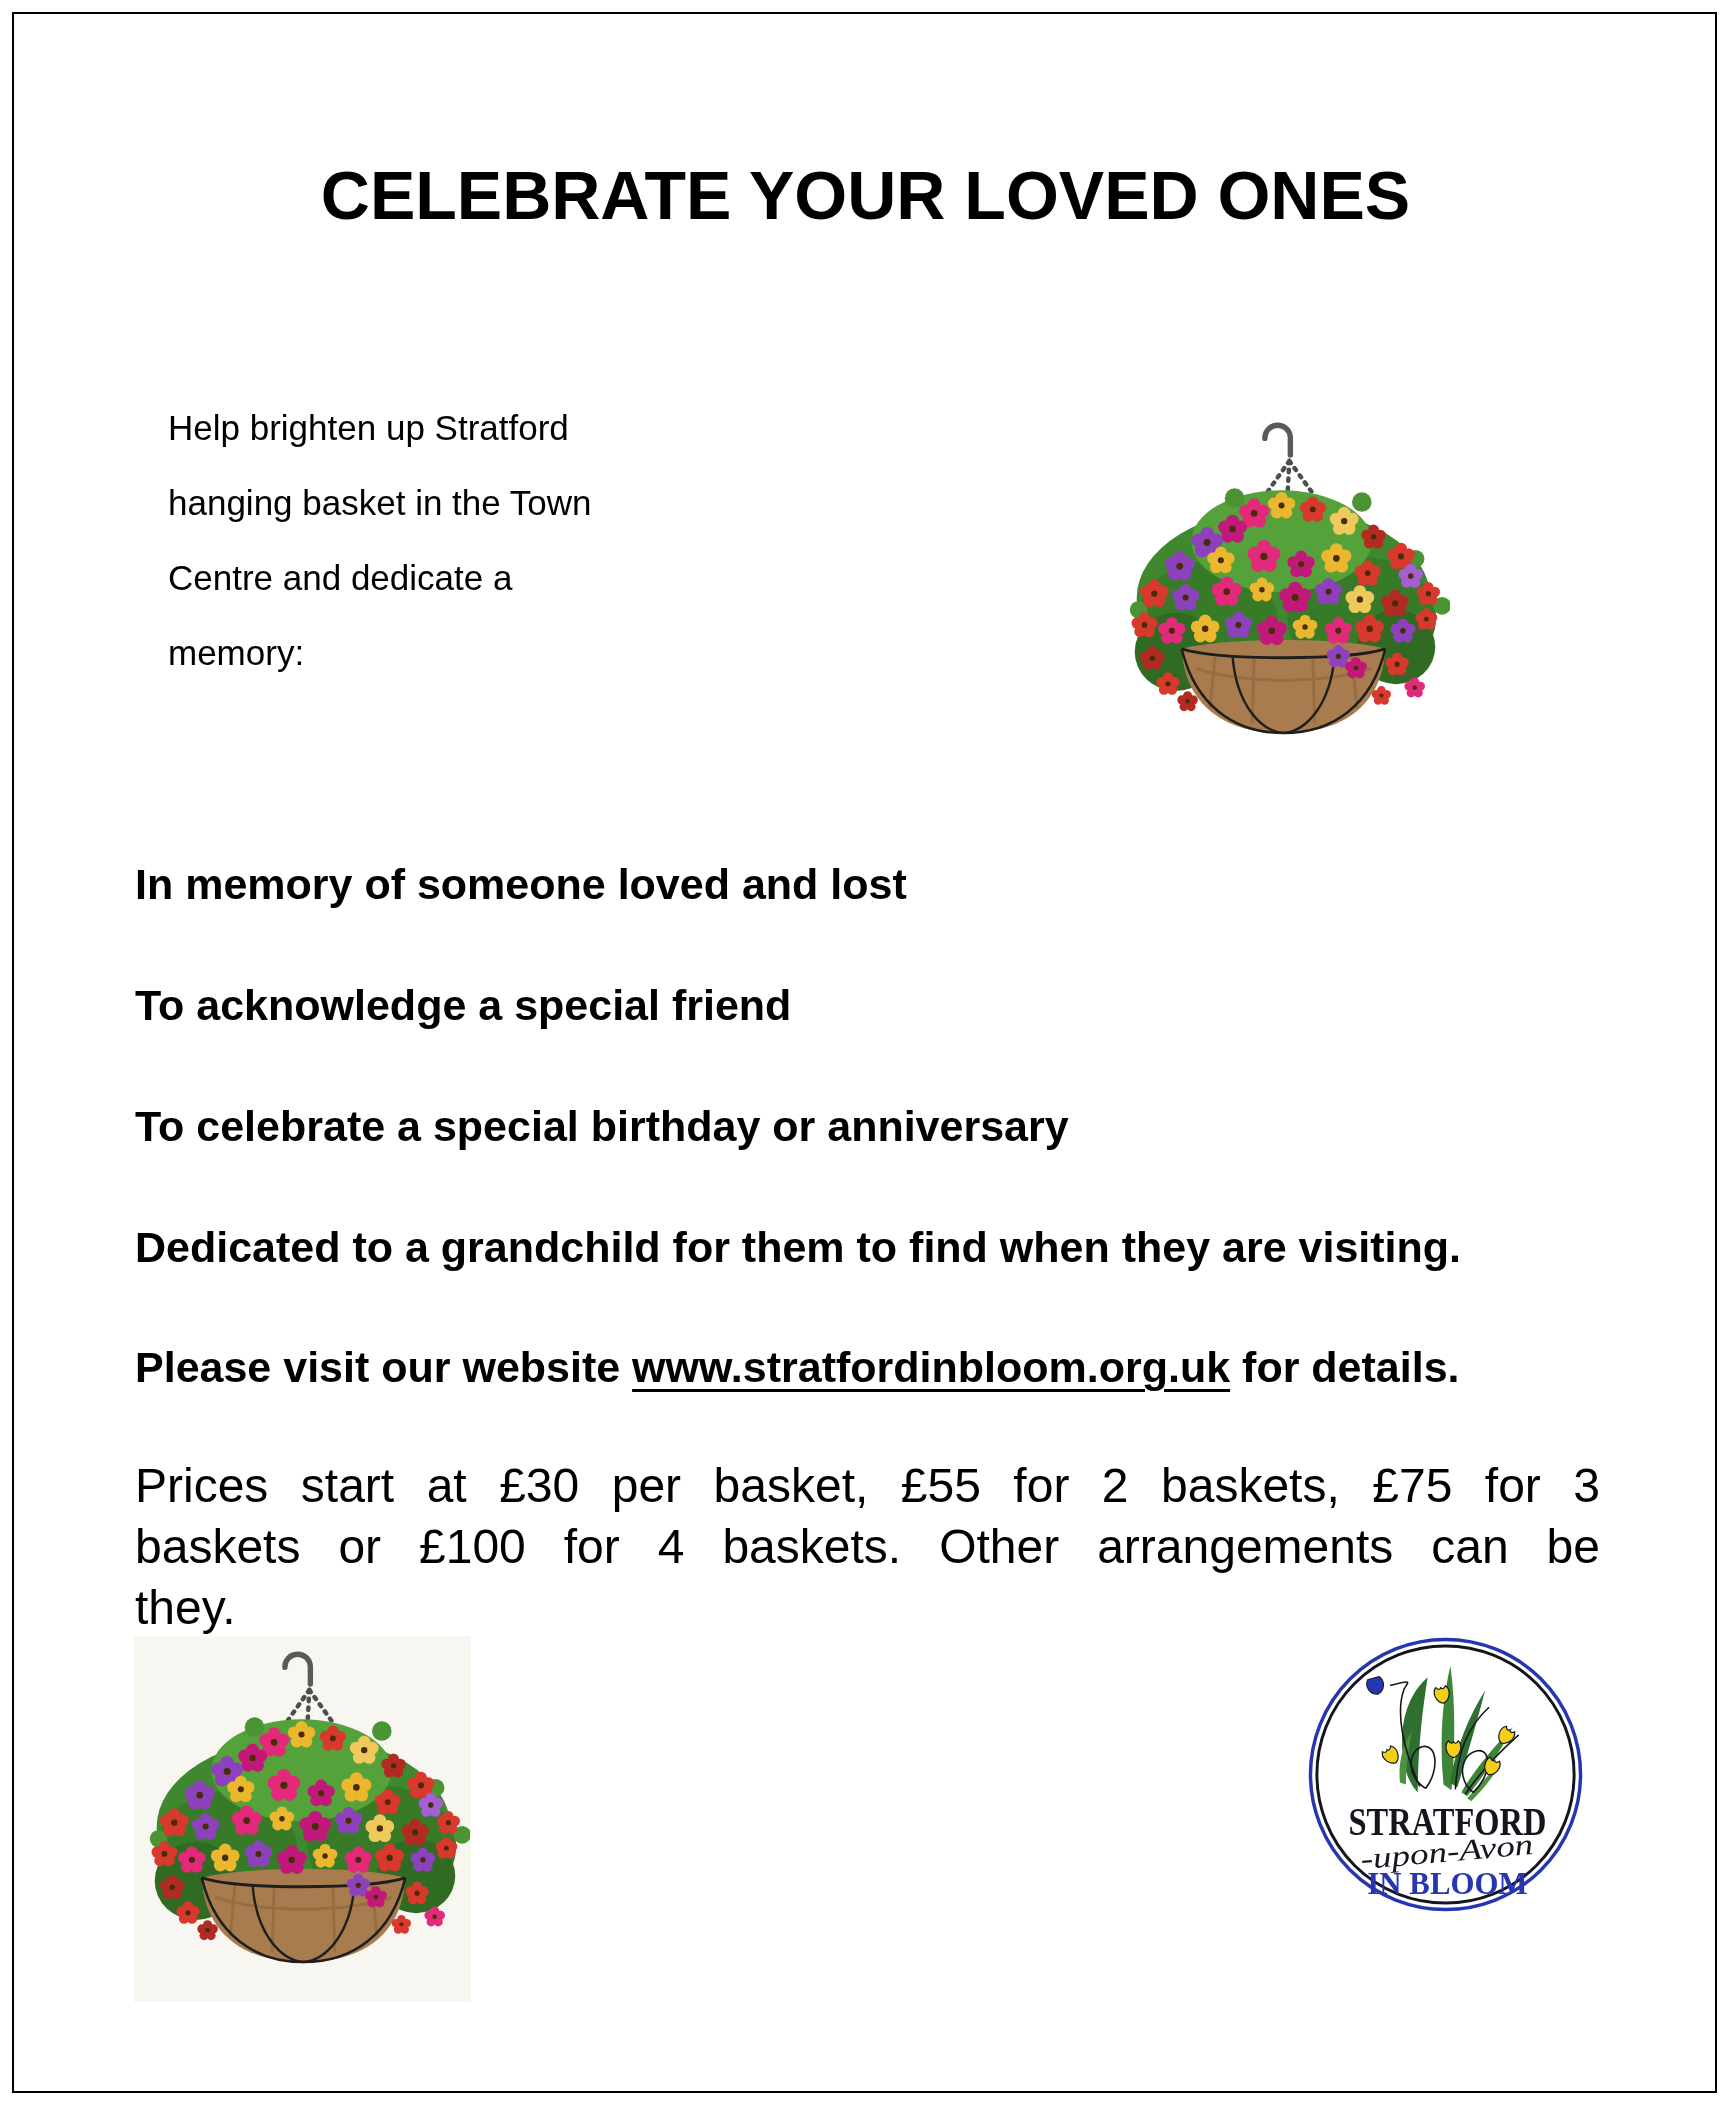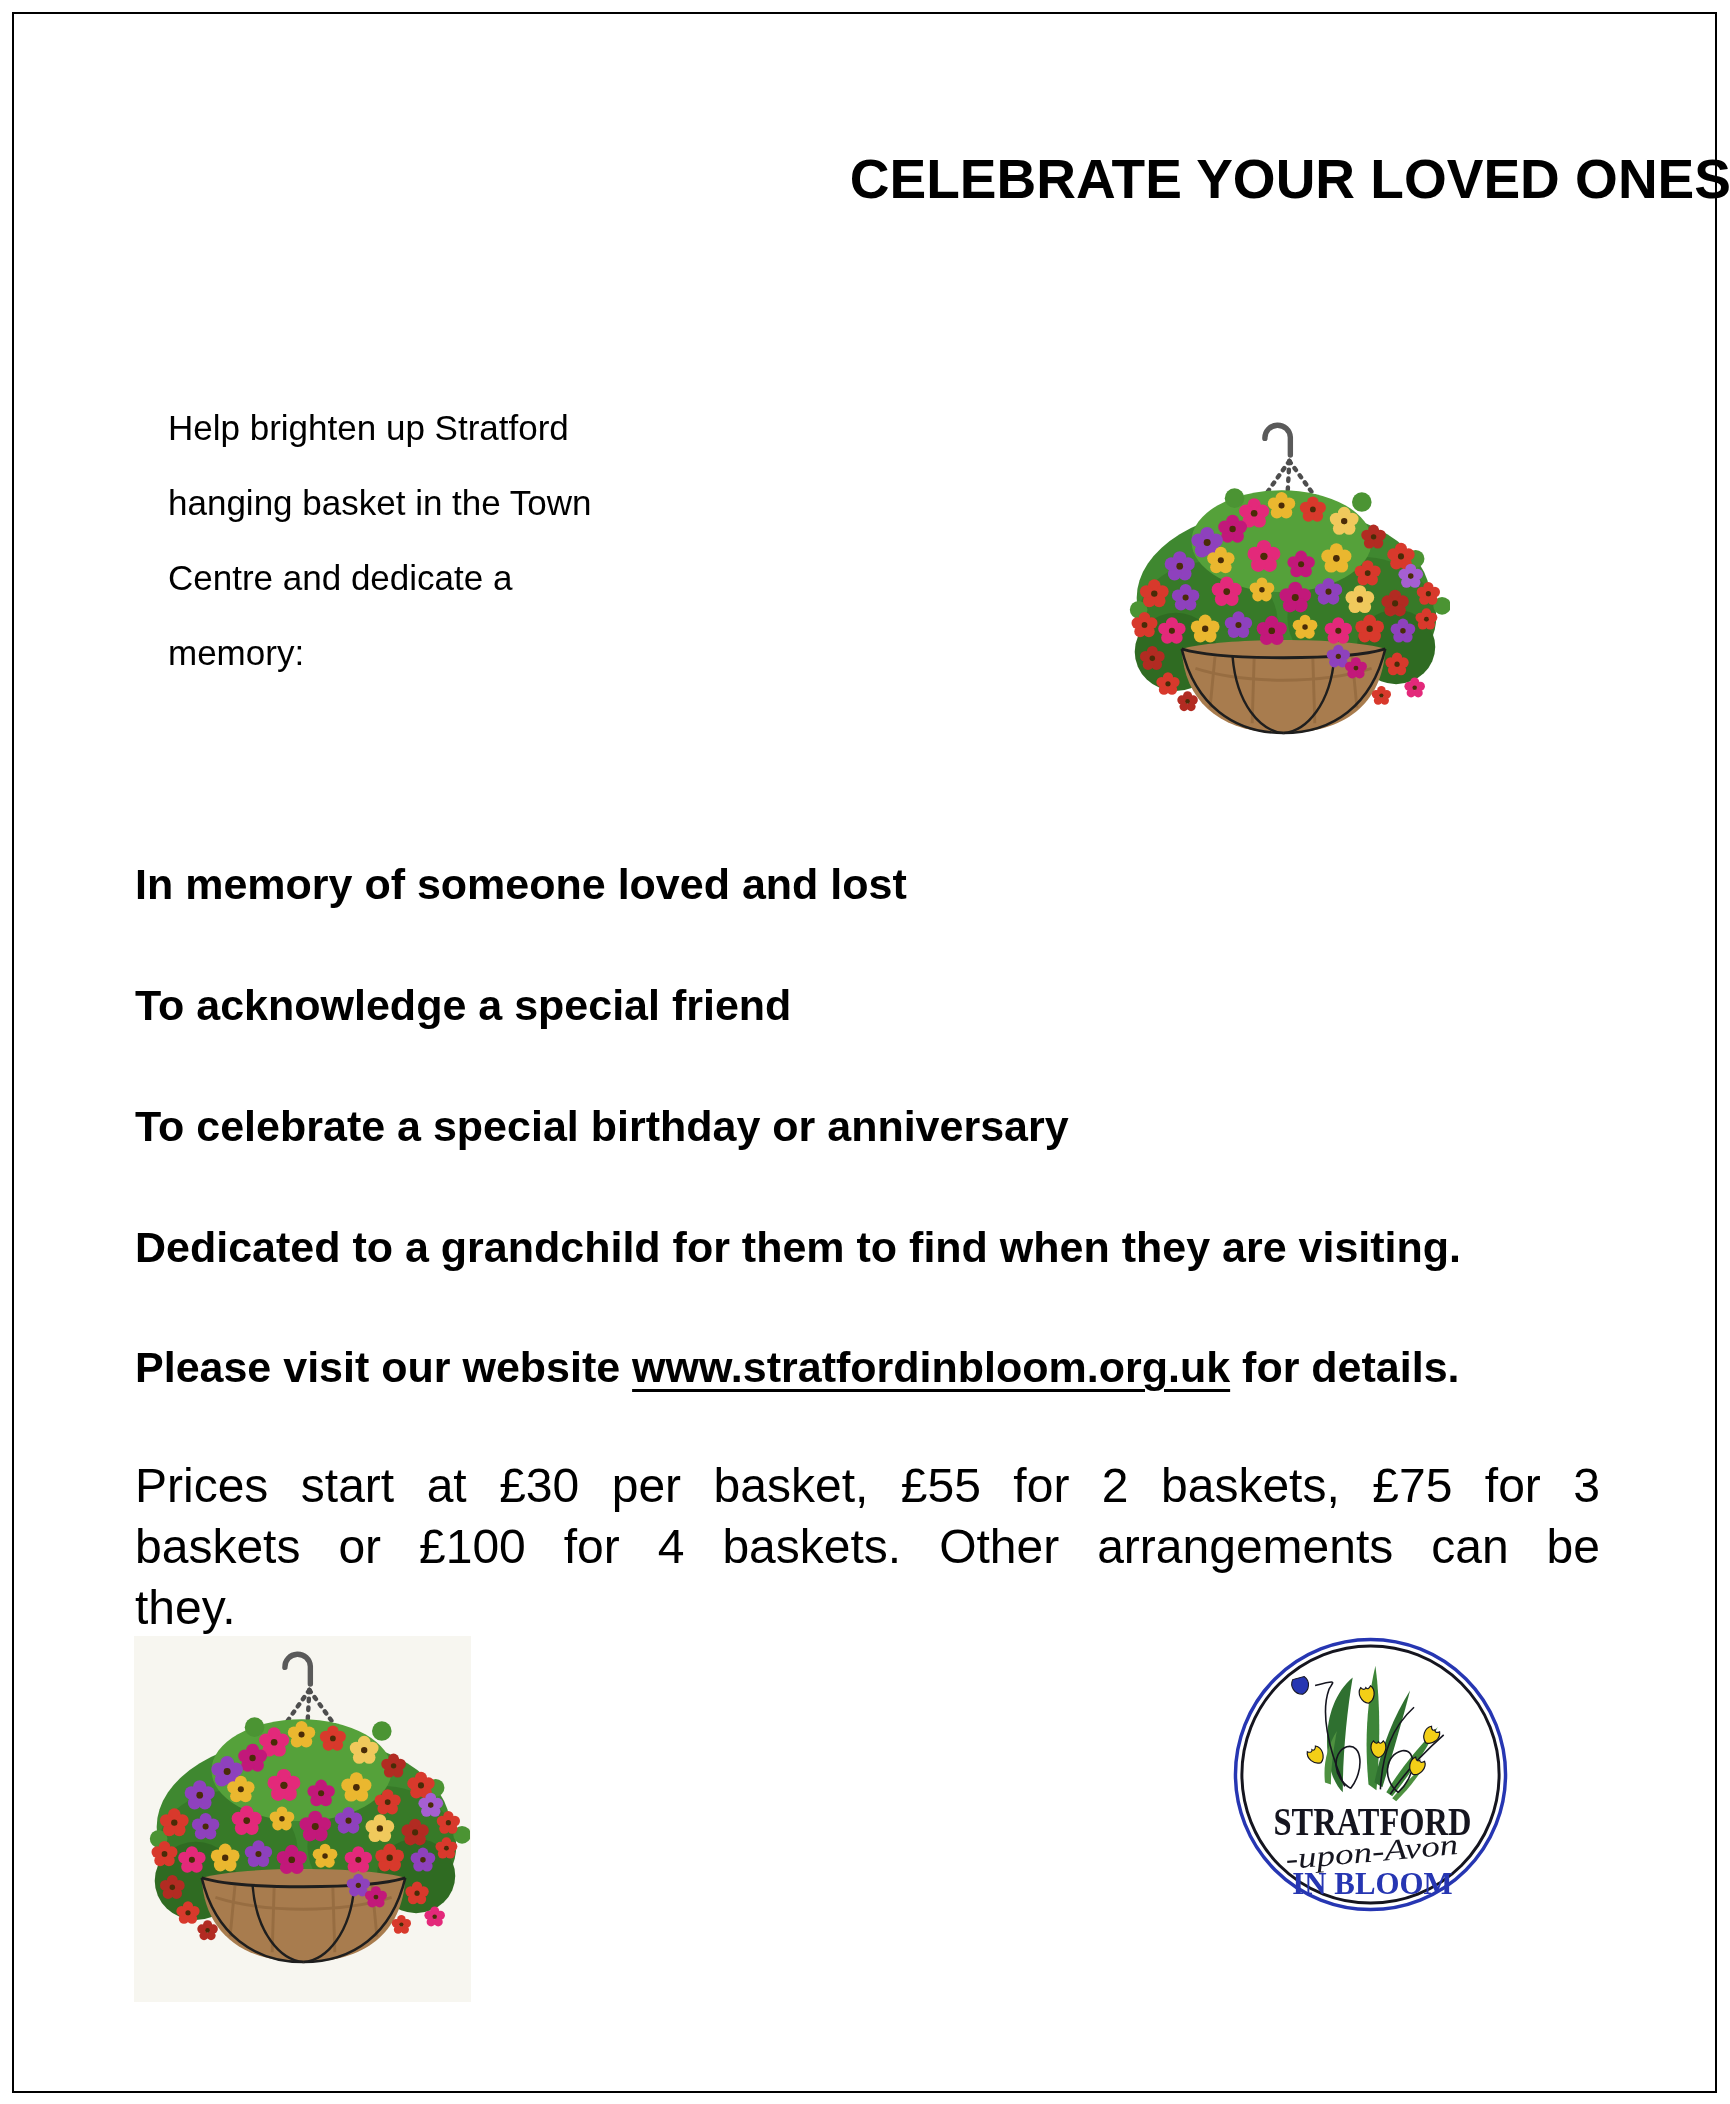--- a/index.html
+++ b/index.html
@@ -1,31 +1,31 @@
 <!DOCTYPE html>
 <html><head>
 <meta charset="utf-8">
 <style>
   html,body{margin:0;padding:0;background:#fff;}
   .page{position:relative;width:1731px;height:2105px;background:#ffffff;overflow:hidden;
         font-family:"Liberation Sans",sans-serif;color:#000;}
   .frame{position:absolute;left:12px;top:12px;right:14px;bottom:12px;border:2px solid #000;}
-  .title{position:absolute;left:0;right:0;top:115px;text-align:right;
-         font-size:55px;font-weight:bold;letter-spacing:0px;line-height:1;white-space:nowrap;}
+  .title{position:absolute;left:0;right:0;top:115px;text-align:center;
+         font-size:68px;font-weight:bold;letter-spacing:0px;line-height:1;white-space:nowrap;}
   .intro{position:absolute;left:168px;top:390px;width:822px;font-size:35px;line-height:75px;}
   .line{white-space:nowrap;}
   .ded{position:absolute;left:135px;font-size:43px;line-height:51px;white-space:nowrap;font-weight:bold;}
   .weblink{color:#000000;text-decoration:underline;text-decoration-thickness:3px;
            text-underline-offset:7px;cursor:pointer;text-align:center;}
   .pricing{position:absolute;left:135px;top:1455px;width:1465px;font-size:48px;line-height:61px;}
   .just{text-align:justify;text-align-last:justify;}
   .fig{position:absolute;}
   .fig svg{display:block;}
   .photo-bg{position:absolute;left:134px;top:1636px;width:337px;height:366px;background:#f7f6f0;}
-  .logo{position:absolute;left:1232px;top:1636px;width:277px;height:277px;}
+  .logo{position:absolute;left:1307px;top:1636px;width:277px;height:277px;}
   .logo text{font-family:"Liberation Serif",serif;}
 </style>
 </head>
 <body>
 
 <div class="page">
   <div class="frame"></div>
 
   <h1 class="title">CELEBRATE YOUR LOVED ONES</h1>
 

